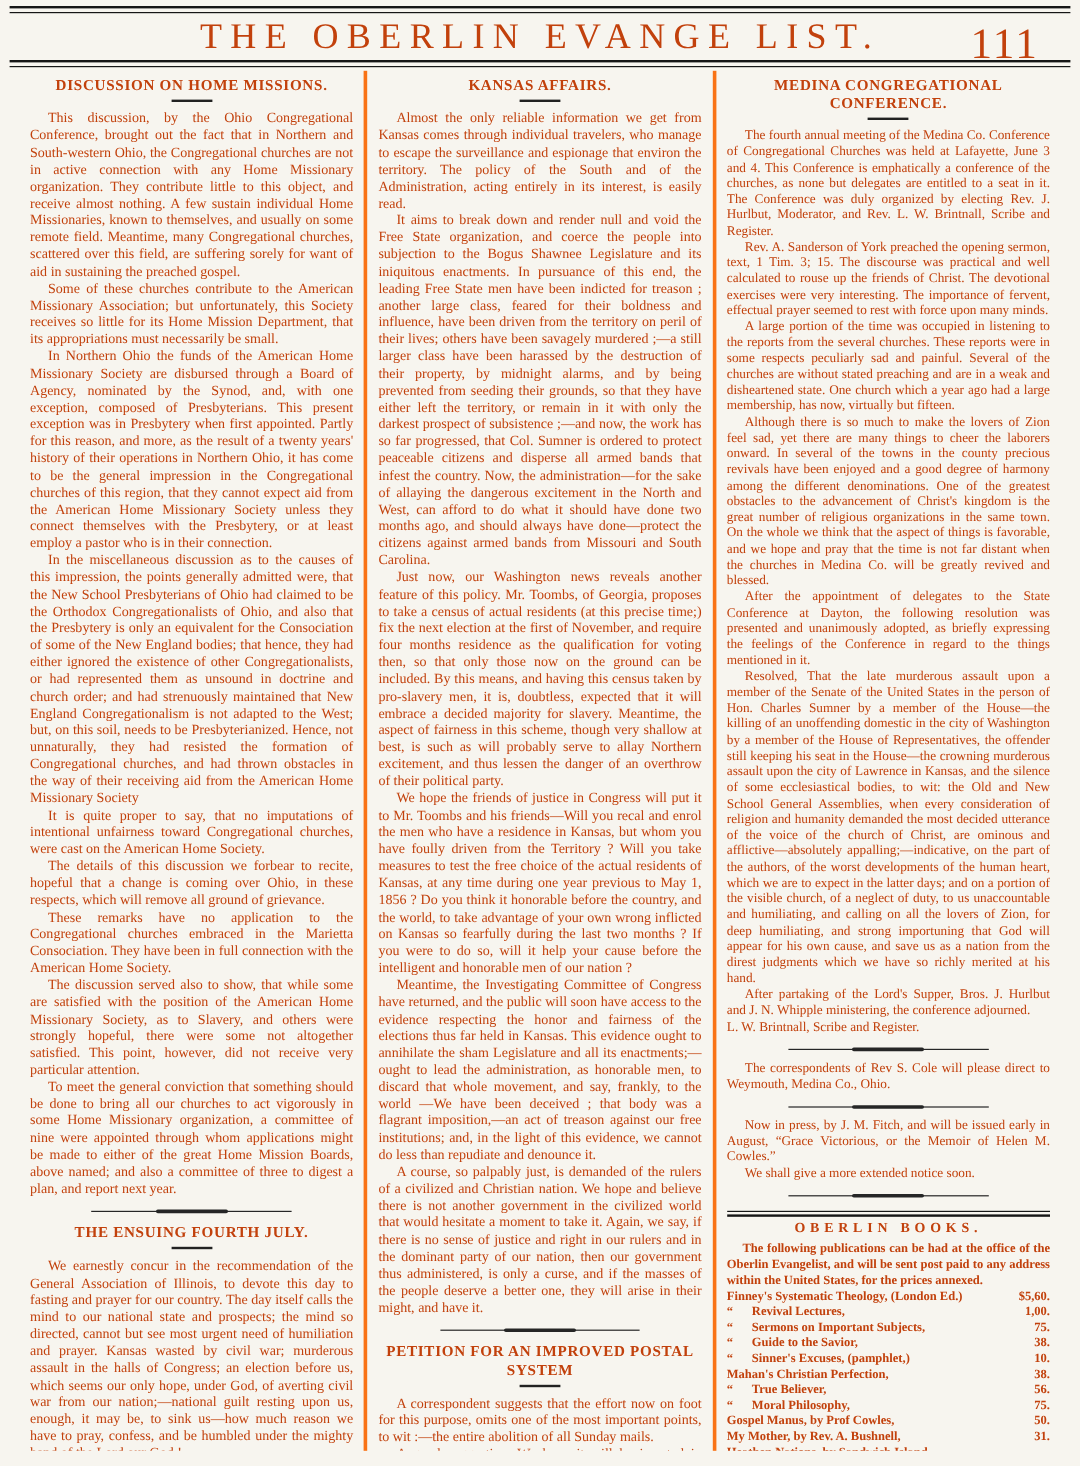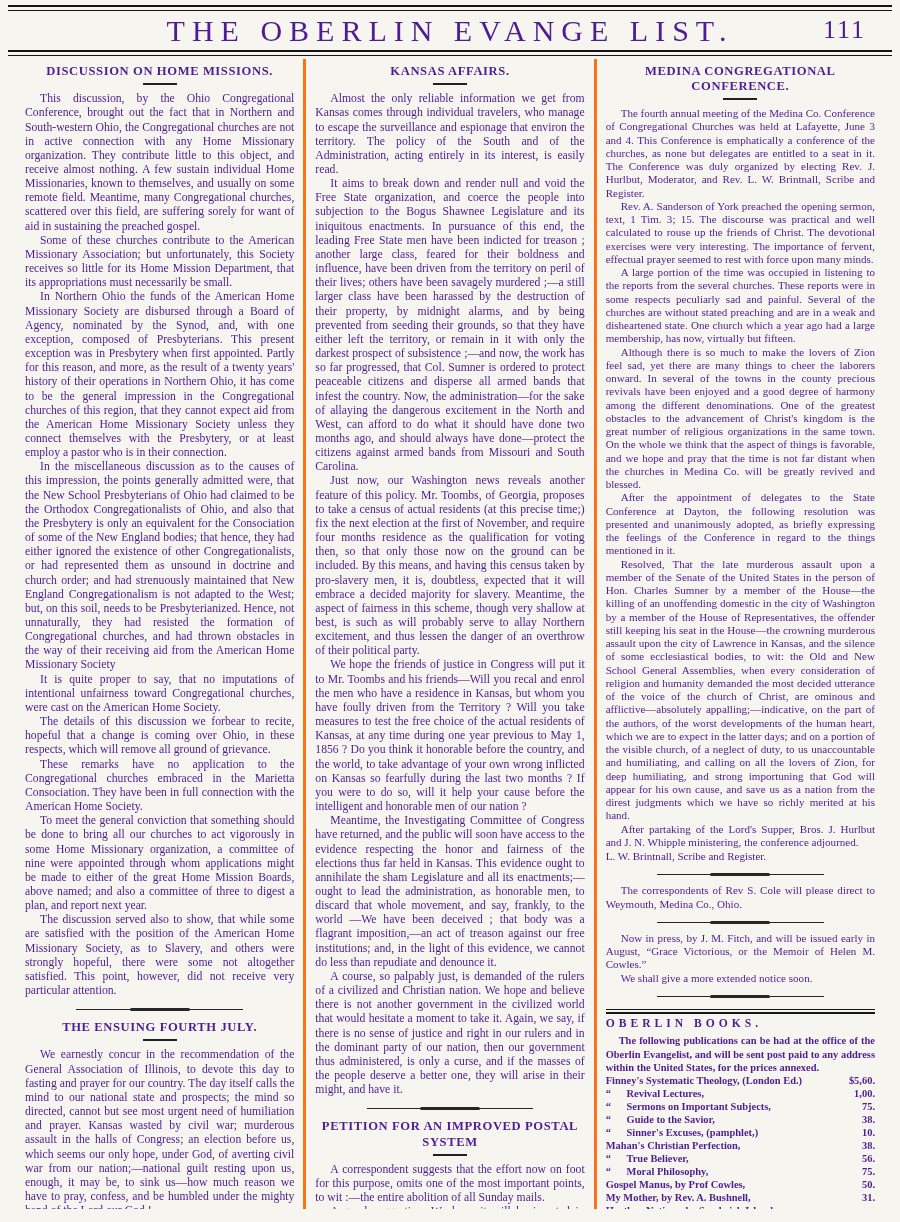--- a/index.html
+++ b/index.html
@@ -3,43 +3,43 @@
 <meta charset="utf-8">
 <style>
   html,body{margin:0;padding:0;background:#e9e7e0;}
   .page{
     position:relative;
     width:900px;height:1222px;
     margin:0 auto;
     background:#f7f5ef;
     overflow:hidden;
     font-family:"Liberation Serif","DejaVu Serif",serif;
-    color:#4c1d95;
+    color:#c2410c;
     box-sizing:border-box;
   }
   .rule-double{margin:0 8px;border-top:2px solid #161616;border-bottom:1px solid #161616;height:3px;}
   .rule-double.top{margin-top:5px;}
   .masthead{position:relative;text-align:center;padding:3px 0 2px;}
   .mast-title{font-size:30px;letter-spacing:7px;white-space:nowrap;}
-  .page-number{position:absolute;right:34px;top:4px;font-size:26px;letter-spacing:2px;font-family:Liberation Serif, serif;}
+  .page-number{position:absolute;right:34px;top:4px;font-size:36px;letter-spacing:2px;font-family:Liberation Serif, serif;}
   .columns{display:flex;align-items:stretch;padding:3px 16px 0;height:1150px;}
   .col{flex:1 1 0;min-width:0;padding:1px 9px 0;overflow:hidden;box-sizing:border-box;}
   .col + .col{border-left:3px solid #f97316;}
   .col-a{font-size:11.7px;line-height:1.21;}
   .col-b{font-size:11.7px;line-height:1.21;}
   .col-c{font-size:11.05px;line-height:1.2;}
   h2.article-heading{font-size:12.6px;font-weight:700;text-align:center;margin:4px 0 0;letter-spacing:.6px;}
   .head-rule{width:34px;height:2px;background:#222;margin:4px auto 7px;}
   p{margin:0;text-indent:15px;text-align:justify;}
   .divider{height:13px;display:flex;align-items:center;justify-content:center;margin:5px 0 3px;}
   .divider .line{width:62%;height:1px;background:#262626;position:relative;}
   .divider .line::after{content:"";position:absolute;left:32%;right:32%;top:-1px;height:3px;background:#262626;border-radius:2px;}
   .sig-line{text-align:left;text-indent:0;margin-top:1px;}
   .books-rule{margin:6px 0 3px;border-top:1px solid #161616;border-bottom:2px solid #161616;height:2px;}
-  .books-heading{font-weight:700;letter-spacing:4px;font-size:11.6px;margin:2px 0 3px;}
+  .books-heading{text-align:center;font-weight:700;letter-spacing:4px;font-size:11.6px;margin:2px 0 3px;}
   .books{font-size:10.45px;font-weight:700;line-height:1.25;}
   .books p{text-indent:13px;}
   .book-row{display:flex;align-items:flex-end;gap:25px;}
   .book-title{flex:1 1 auto;}
   .book-price{flex:0 0 auto;margin-left:6px;white-space:nowrap;}
 </style>
 </head>
 <body>
 
 <div class="page">
@@ -67,23 +67,23 @@
           <p>In Northern Ohio the funds of the American Home Missionary Society are disbursed through a Board of Agency, nominated by the Synod, and, with one exception, composed of Presbyterians. This present exception was in Presbytery when first appointed. Partly for this reason, and more, as the result of a twenty years' history of their operations in Northern Ohio, it has come to be the general impression in the Congregational churches of this region, that they cannot expect aid from the American Home Missionary Society unless they connect themselves with the Presbytery, or at least employ a pastor who is in their connection.</p>
 
           <p>In the miscellaneous discussion as to the causes of this impression, the points generally admitted were, that the New School Presbyterians of Ohio had claimed to be the Orthodox Congregationalists of Ohio, and also that the Presbytery is only an equivalent for the Consociation of some of the New England bodies; that hence, they had either ignored the existence of other Congregationalists, or had represented them as unsound in doctrine and church order; and had strenuously maintained that New England Congregationalism is not adapted to the West; but, on this soil, needs to be Presbyterianized. Hence, not unnaturally, they had resisted the formation of Congregational churches, and had thrown obstacles in the way of their receiving aid from the American Home Missionary Society</p>
 
           <p>It is quite proper to say, that no imputations of intentional unfairness toward Congregational churches, were cast on the American Home Society.</p>
 
           <p>The details of this discussion we forbear to recite, hopeful that a change is coming over Ohio, in these respects, which will remove all ground of grievance.</p>
 
           <p>These remarks have no application to the Congregational churches embraced in the Marietta Consociation. They have been in full connection with the American Home Society.</p>
 
+          <p>The discussion served also to show, that while some are satisfied with the position of the American Home Missionary Society, as to Slavery, and others were strongly hopeful, there were some not altogether satisfied. This point, however, did not receive very particular attention.</p>
+
           <p>To meet the general conviction that something should be done to bring all our churches to act vigorously in some Home Missionary organization, a committee of nine were appointed through whom applications might be made to either of the great Home Mission Boards, above named; and also a committee of three to digest a plan, and report next year.</p>
-
-          <p>The discussion served also to show, that while some are satisfied with the position of the American Home Missionary Society, as to Slavery, and others were strongly hopeful, there were some not altogether satisfied. This point, however, did not receive very particular attention.</p>
         </div>
 
       <div class="divider">
           <div class="line"></div>
         </div>
 
       <h2 class="article-heading">THE ENSUING FOURTH JULY.</h2>
       <div class="head-rule"></div>
       <div>
 

